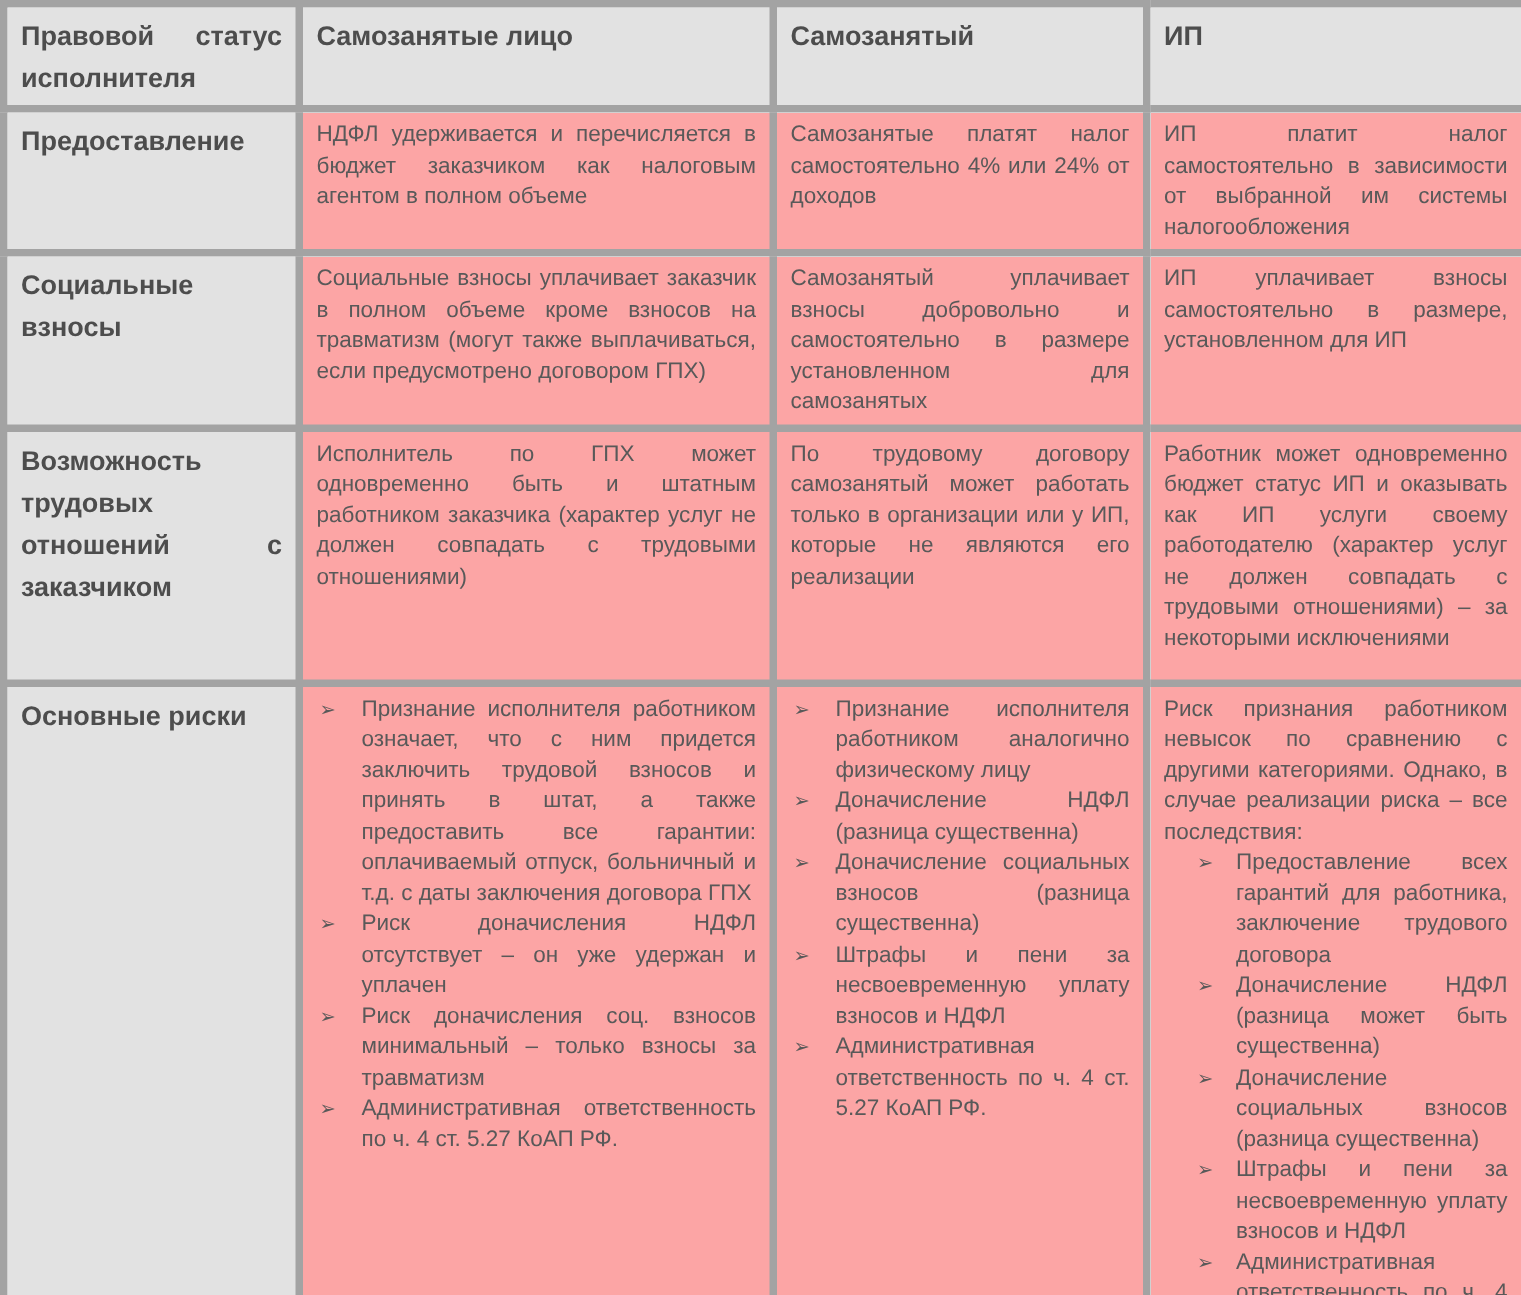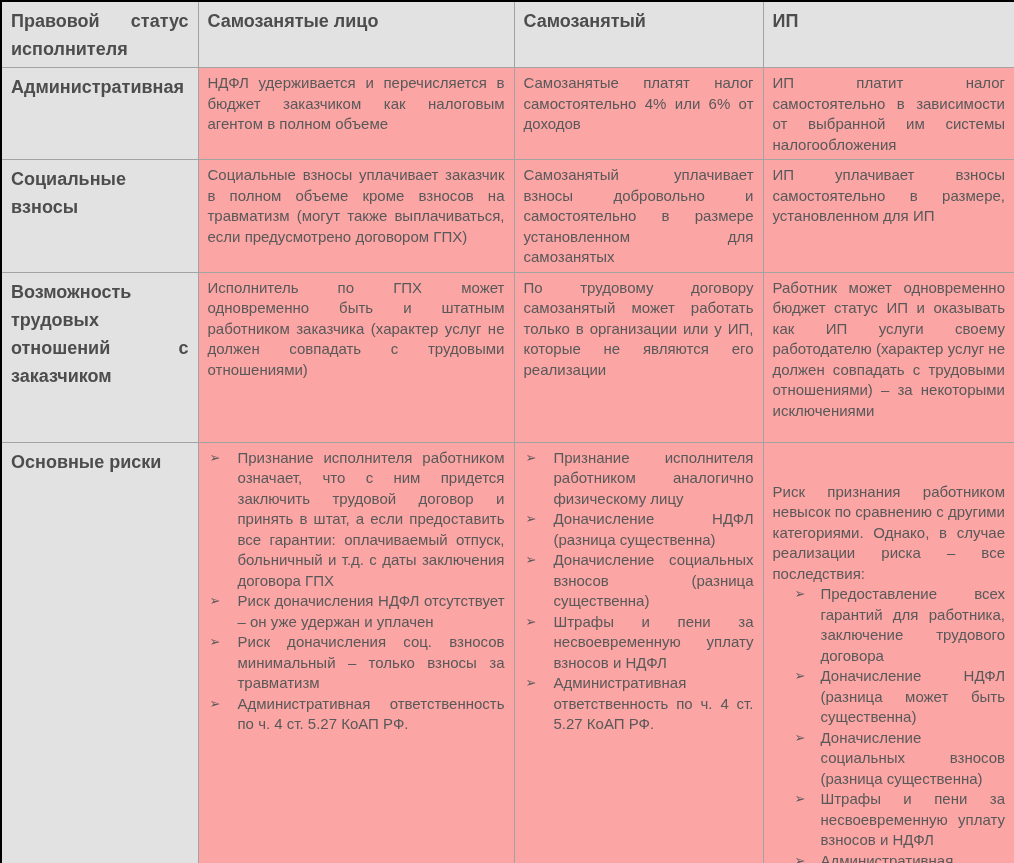--- a/index.html
+++ b/index.html
@@ -8,21 +8,21 @@
     font-family: "Liberation Sans", "DejaVu Sans", sans-serif;
     width: 1014px;
   }
   table.cmp {
     border-collapse: collapse;
     width: 1014px;
     table-layout: fixed;
     border: 2px solid #000000;
   }
   td {
-    border: 1px solid #a3a3a3;
+    border: 5px solid #a3a3a3;
     vertical-align: top;
     padding: 5px 9px 4px 9px;
     overflow: hidden;
   }
   
   td.hd {
     background: #e2e2e2;
     font-weight: bold;
     font-size: 18px;
     line-height: 28px;
@@ -60,21 +60,21 @@
     padding-left: 2px;
   }
   ul.arrow-list .li-text {
     flex: 1 1 auto;
     text-align: justify;
     text-align-last: left;
   }
   
   ul.arrow-list.nested { padding-left: 20px; }
   ul.arrow-list.nested .marker { flex: 0 0 28px; width: 28px; }
-  p.intro { text-align: justify; text-align-last: left; margin-top: 34px; }
+  p.intro { text-align: justify; text-align-last: left; }
 </style>
 </head>
 <body>
 
 <table class="cmp">
   <colgroup>
     <col class="c0">
       <col class="c1">
       <col class="c2">
       <col class="c3">
@@ -82,23 +82,23 @@
 
   <tbody>
       <tr class="r-head">
     <td class="hd">Правовой статус исполнителя</td>
     <td class="hd">Самозанятые лицо</td>
     <td class="hd">Самозанятый</td>
     <td class="hd">ИП</td>
   </tr>
 
   <tr class="r1">
-    <td class="hd">Административная</td>
+    <td class="hd">Предоставление</td>
     <td class="bd">НДФЛ удерживается и перечисляется в бюджет заказчиком как налоговым агентом в полном объеме</td>
-    <td class="bd">Самозанятые платят налог самостоятельно 4% или 6% от доходов</td>
+    <td class="bd">Самозанятые платят налог самостоятельно 4% или 24% от доходов</td>
     <td class="bd">ИП платит налог самостоятельно в зависимости от выбранной им системы налогообложения</td>
   </tr>
 
   <tr class="r2">
     <td class="hd">Социальные взносы</td>
     <td class="bd">Социальные взносы уплачивает заказчик в полном объеме кроме взносов на травматизм (могут также выплачиваться, если предусмотрено договором ГПХ)</td>
     <td class="bd">Самозанятый уплачивает взносы добровольно и самостоятельно в размере установленном для самозанятых</td>
     <td class="bd">ИП уплачивает взносы самостоятельно в размере, установленном для ИП</td>
   </tr>
 
@@ -109,21 +109,21 @@
     <td class="bd">Работник может одновременно бюджет статус ИП и оказывать как ИП услуги своему работодателю (характер услуг не должен совпадать с трудовыми отношениями) – за некоторыми исключениями</td>
   </tr>
 
   <tr class="r4">
     <td class="hd">Основные риски</td>
 
     <td class="bd">
       <ul class="arrow-list">
         <li>
           <span class="marker">➢</span>
-          <span class="li-text">Признание исполнителя работником означает, что с ним придется заключить трудовой договор и принять в штат, а если предоставить все гарантии: оплачиваемый отпуск, больничный и т.д. с даты заключения договора ГПХ</span>
+          <span class="li-text">Признание исполнителя работником означает, что с ним придется заключить трудовой взносов и принять в штат, а также предоставить все гарантии: оплачиваемый отпуск, больничный и т.д. с даты заключения договора ГПХ</span>
         </li>
         <li>
           <span class="marker">➢</span>
           <span class="li-text">Риск доначисления НДФЛ отсутствует – он уже удержан и уплачен</span>
         </li>
         <li>
           <span class="marker">➢</span>
           <span class="li-text">Риск доначисления соц. взносов минимальный – только взносы за травматизм</span>
         </li>
         <li>

